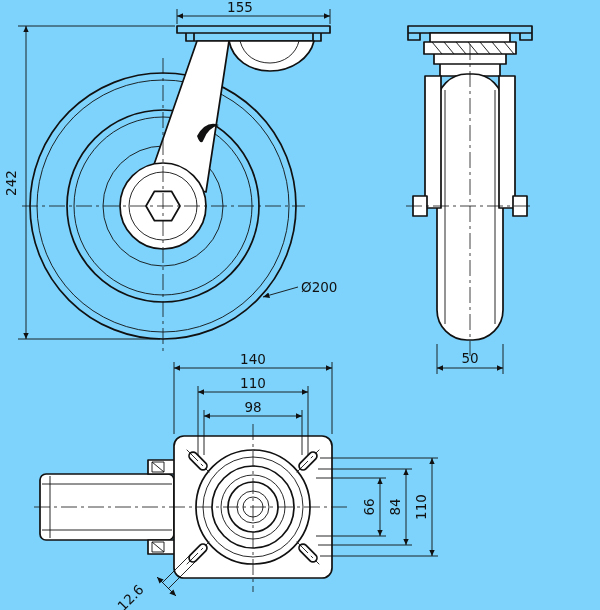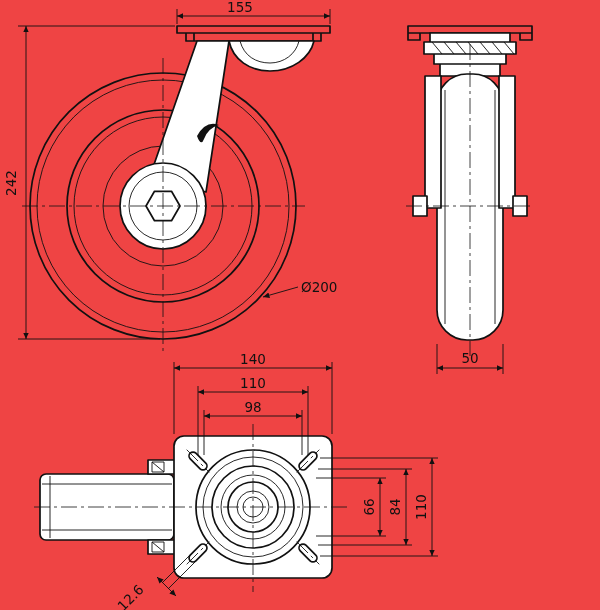--- a/index.html
+++ b/index.html
@@ -1,18 +1,18 @@
 <!DOCTYPE html>
 <html><head>
 <meta charset="utf-8">
 <style>
   html, body { margin: 0; padding: 0; background: #ffffff; }
   .canvas {
     width: 600px; height: 610px;
-    background: #ef4444;
+    background: #7dd3fc;
     position: relative;
     font-family: "DejaVu Sans", sans-serif;
   }
   svg { display: block; }
   .obj  { fill: none; stroke: #111111; stroke-width: 1.7; stroke-linejoin: round; }
   .objw { fill: #ffffff; stroke: #111111; stroke-width: 1.7; stroke-linejoin: round; }
   .thin { fill: none; stroke: #111111; stroke-width: 0.9; }
   .cl   { fill: none; stroke: #111111; stroke-width: 0.8; stroke-dasharray: 16 4 3 4; }
   .dim  { fill: none; stroke: #111111; stroke-width: 0.9; }
   .dimtxt { font-family: "DejaVu Sans", sans-serif; font-size: 13.5px; fill: #111111; }

